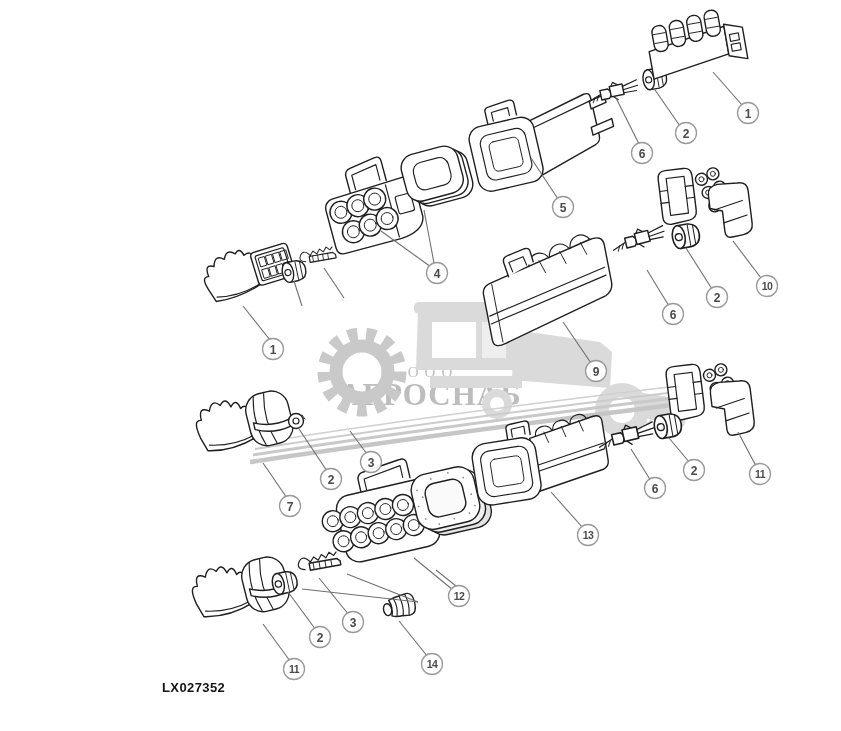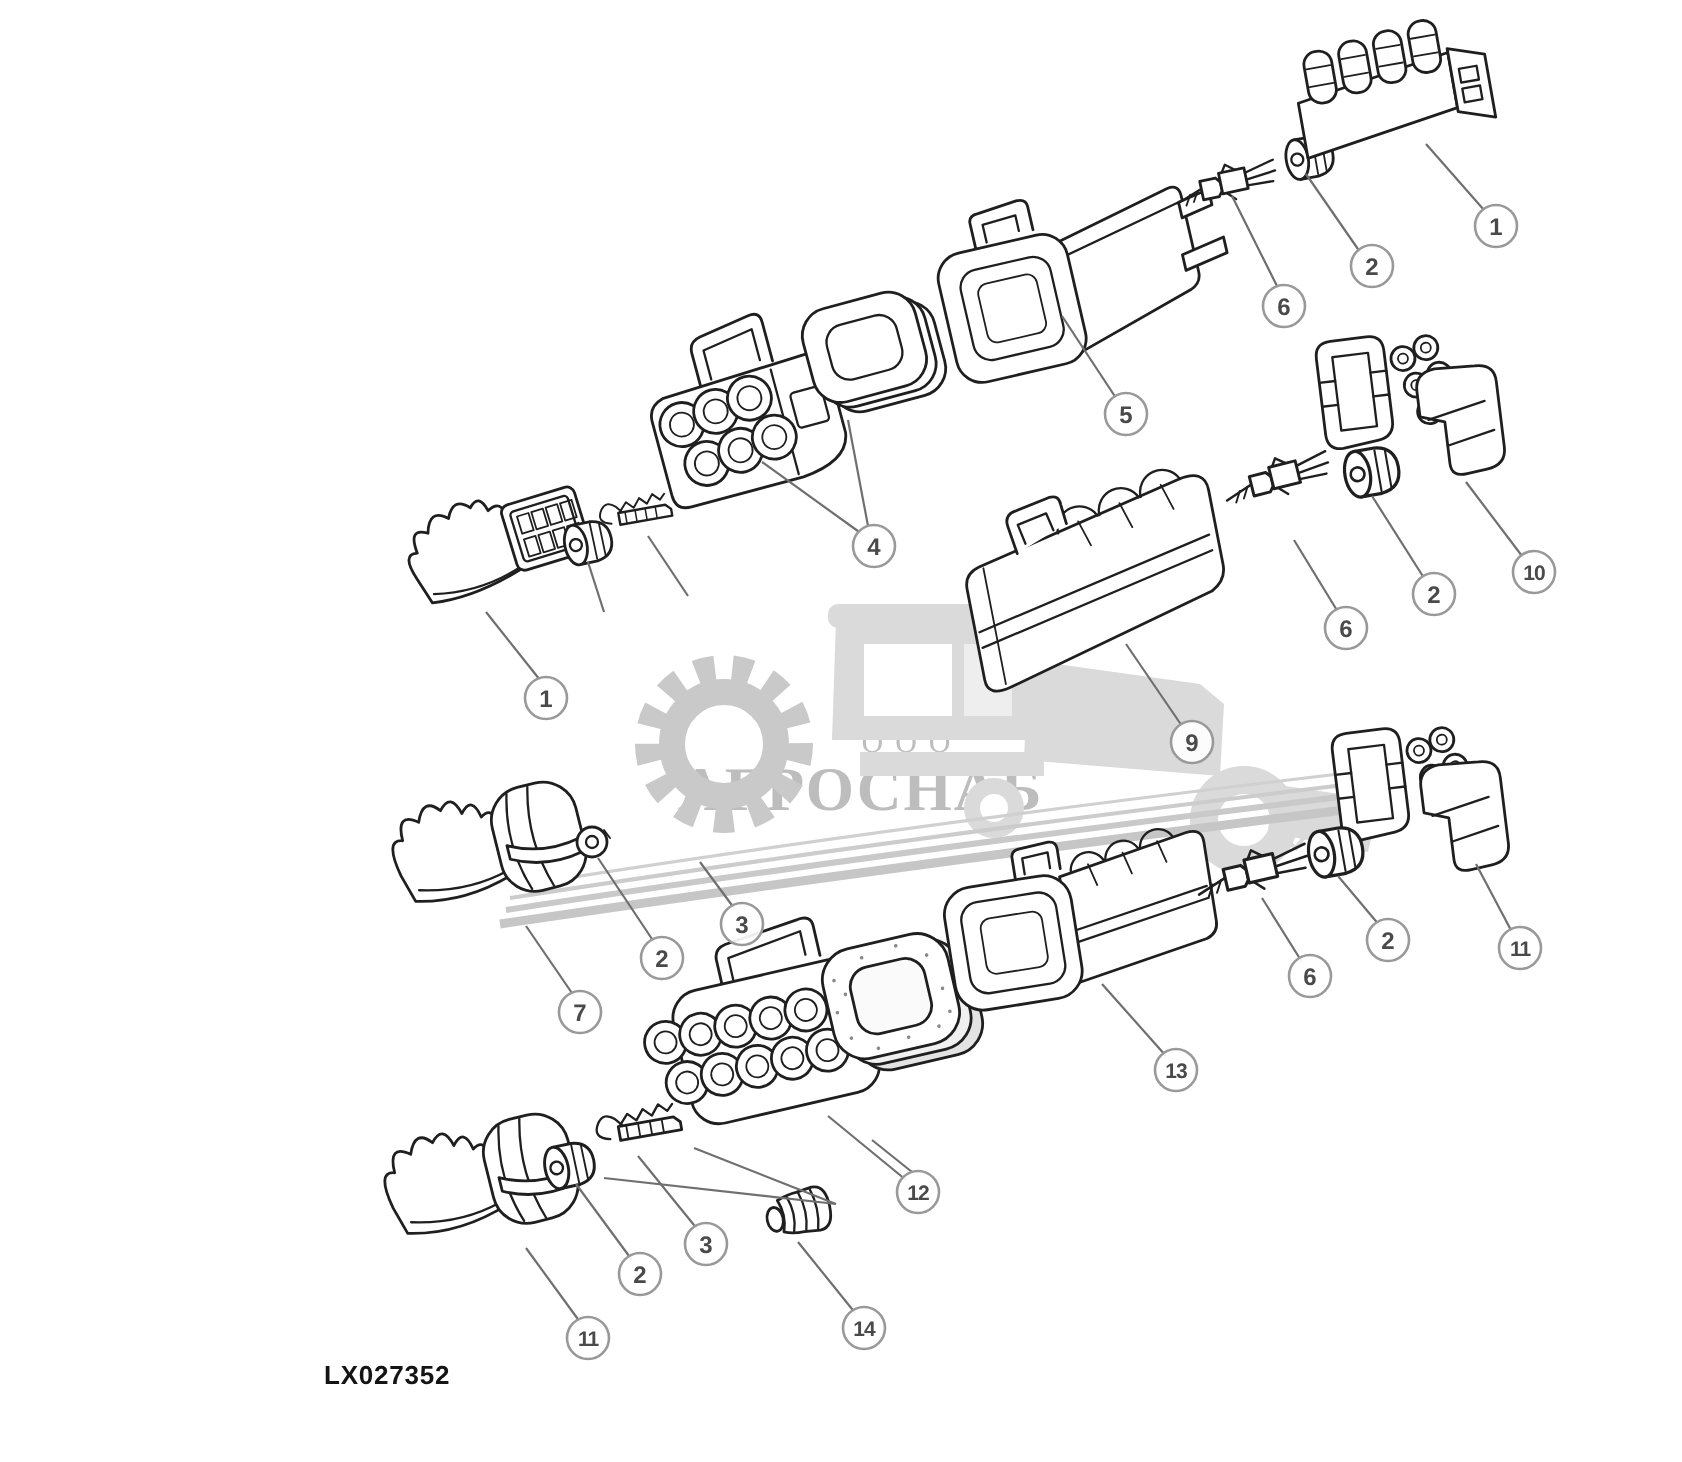--- a/index.html
+++ b/index.html
@@ -7,21 +7,21 @@
         font-family:"Liberation Sans",sans-serif;}
   #diagram-svg{position:absolute;left:0;top:0;z-index:2;}
   
   .ol{stroke:#1f1f1f;stroke-width:1.4;fill:#ffffff;stroke-linejoin:round;stroke-linecap:round;}
   .ln{stroke:#1f1f1f;stroke-width:1.15;fill:none;stroke-linejoin:round;stroke-linecap:round;}
   .thin{stroke-width:0.9;}
   .leader{stroke:#6f6f6f;stroke-width:1.1;fill:none;}
   .callout-circle{fill:#ffffff;fill-opacity:.92;stroke:#999999;stroke-width:1.3;}
   .callout-num{font:bold 12px "Liberation Sans",sans-serif;fill:#4a4a4a;text-anchor:middle;}
   .callout-num.small{font-size:10.5px;letter-spacing:-0.5px;}
-  .wm-ooo{position:absolute;left:416px;top:364px;width:80px;z-index:1;
+  .wm-ooo{position:absolute;left:393px;top:364px;width:80px;z-index:1;
           font:15px "Liberation Serif",serif;color:#bdbdbd;letter-spacing:6px;text-align:center;}
   .wm-name{position:absolute;left:339px;top:377px;z-index:1;
            font:bold 31px "Liberation Serif",serif;color:#bdbdbd;letter-spacing:1px;}
   .fig-label{position:absolute;left:162px;top:680px;z-index:3;
              font:bold 13px "Liberation Sans",sans-serif;color:#141414;letter-spacing:.4px;}
 </style>
 </head>
 <body>
 
 <div class="page">

